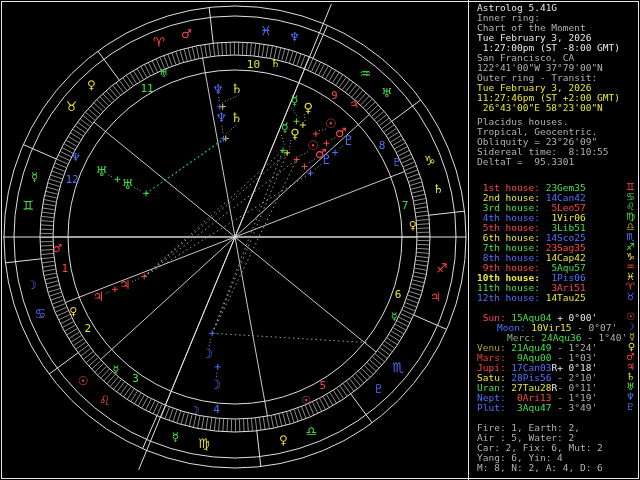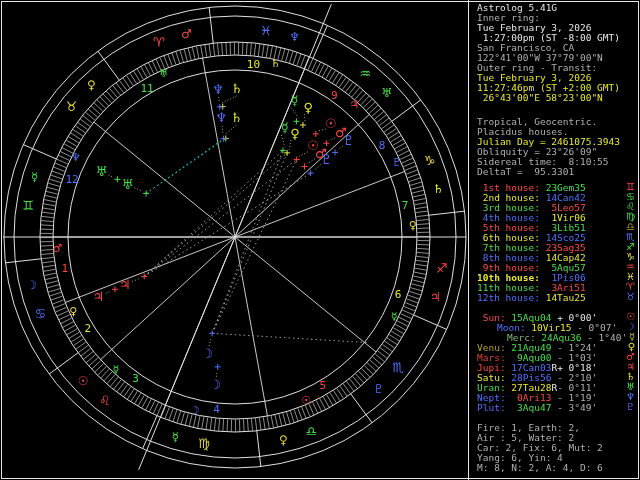--- a/index.html
+++ b/index.html
@@ -475,33 +475,33 @@
       <text x="365.3423666789899" y="73.62354071494954" fill="#44e044" font-size="13" text-anchor="middle" dominant-baseline="central" font-family="&quot;DejaVu Sans&quot;,sans-serif">♒</text>
       <text x="294.64943909365724" y="36.69287477522903" fill="#5070ff" font-size="12" text-anchor="middle" dominant-baseline="central" font-family="&quot;DejaVu Sans&quot;,sans-serif">♆</text>
       <text x="266.1915710908665" y="30.340652539297366" fill="#5070ff" font-size="13" text-anchor="middle" dominant-baseline="central" font-family="&quot;DejaVu Sans&quot;,sans-serif">♓</text>
     </svg>
   <div class="frame"></div>
 
   <div class="sidebar">
     <div class="tblock" id="blkA">
       <div class="row" style="color:#e8e8e8">Astrolog 5.41G</div>
     <div class="row"><span style="color: rgb(176, 176, 176);">Inner ring:</span></div>
+        <div class="row"><span style="color: rgb(176, 176, 176);">Chart of the Moment</span></div>
         <div class="row"><span style="color: rgb(232, 232, 232);">Tue February 3, 2026</span></div>
         <div class="row"><span style="color: rgb(232, 232, 232);"> 1:27:00pm (ST -8:00 GMT)</span></div>
         <div class="row"><span style="color: rgb(176, 176, 176);">San Francisco, CA</span></div>
         <div class="row"><span style="color: rgb(176, 176, 176);">122°41'00"W 37°79'00"N</span></div>
         <div class="row"><span style="color: rgb(176, 176, 176);">Outer ring - Transit:</span></div>
         <div class="row"><span style="color: rgb(232, 232, 48);">Tue February 3, 2026</span></div>
         <div class="row"><span style="color: rgb(232, 232, 48);">11:27:46pm (ST +2:00 GMT)</span></div>
         <div class="row"><span style="color: rgb(232, 232, 48);"> 26°43'00"E 58°23'00"N</span></div>
       </div>
     <div class="tblock" id="blkB">
+        <div class="row"><span style="color: rgb(176, 176, 176);">Placidus houses.</span></div>
         <div class="row"><span style="color: rgb(176, 176, 176);">Tropical, Geocentric.</span></div>
-        <div class="row"><span style="color: rgb(176, 176, 176);">Placidus houses.</span></div>
-        <div class="row"><span style="color: rgb(232, 232, 48);">Julian Day = 2461075.3943</span></div>
         <div class="row"><span style="color: rgb(176, 176, 176);">Obliquity = 23°26'09"</span></div>
         <div class="row"><span style="color: rgb(176, 176, 176);">Sidereal time:  8:10:55</span></div>
         <div class="row"><span style="color: rgb(176, 176, 176);">DeltaT =  95.3301</span></div>
       </div>
     <div class="tblock" id="blkC">
         <div class="row"><span style="color: rgb(255, 69, 69);"> 1st house:</span><span style="color: rgb(255, 255, 255);"> </span><span style="color: rgb(68, 224, 68);">23Gem35</span><span class="g" style="color: rgb(255, 69, 69);">♊</span></div>
         <div class="row"><span style="color: rgb(232, 232, 48);"> 2nd house:</span><span style="color: rgb(255, 255, 255);"> </span><span style="color: rgb(80, 112, 255);">14Can42</span><span class="g" style="color: rgb(68, 224, 68);">♋</span></div>
         <div class="row"><span style="color: rgb(68, 224, 68);"> 3rd house:</span><span style="color: rgb(255, 255, 255);"> </span><span style="color: rgb(255, 69, 69);"> 5Leo57</span><span class="g" style="color: rgb(68, 224, 68);">♌</span></div>
         <div class="row"><span style="color: rgb(80, 112, 255);"> 4th house:</span><span style="color: rgb(255, 255, 255);"> </span><span style="color: rgb(232, 232, 48);"> 1Vir06</span><span class="g" style="color: rgb(68, 224, 68);">♍</span></div>
         <div class="row"><span style="color: rgb(255, 69, 69);"> 5th house:</span><span style="color: rgb(255, 255, 255);"> </span><span style="color: rgb(68, 224, 68);"> 3Lib51</span><span class="g" style="color: rgb(184, 160, 32);">♎</span></div>

